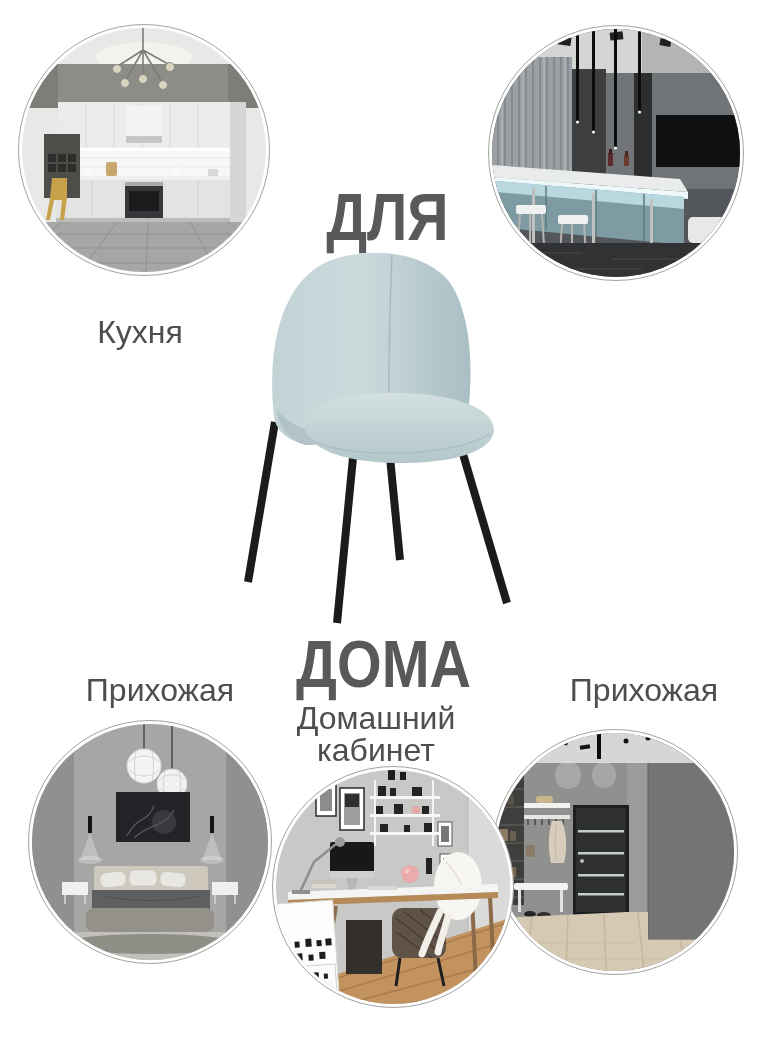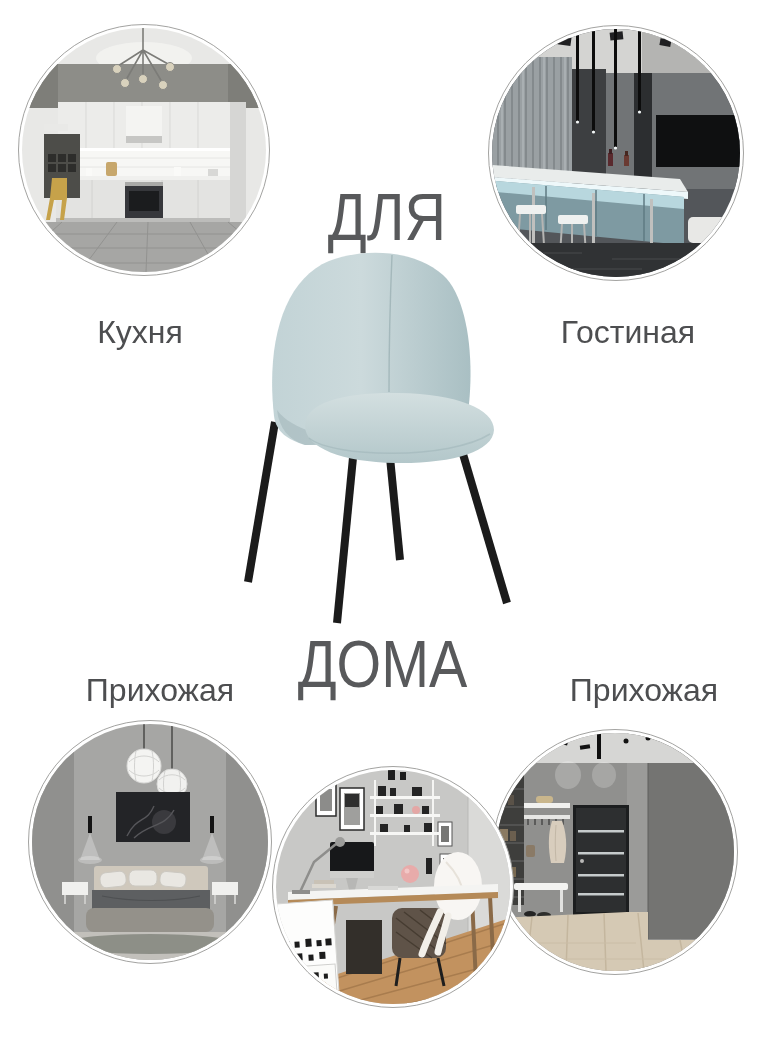--- a/index.html
+++ b/index.html
@@ -14,21 +14,21 @@
   .pc-hallway{left:492px;top:729px;}
   .pc-office{left:272px;top:766px;}
   .room-label{position:absolute;transform:translateX(-50%);font-size:32px;
       color:var(--label_text,#4d4e50);white-space:nowrap;line-height:32px;}
   .room-label.wrap{white-space:normal;width:180px;text-align:center;}
   .label-kitchen{left:140px;top:316px;}
   .label-living{left:628px;top:316px;}
   .label-bedroom{left:160px;top:674px;}
   .label-hallway{left:644px;top:674px;}
   .label-office{left:376px;top:702px;}
-  .headline{position:absolute;width:300px;text-align:center;font-size:66px;font-weight:normal;
+  .headline{position:absolute;width:300px;text-align:center;font-size:66px;font-weight:bold;
       color:var(--headline_text,#58595b);line-height:1;letter-spacing:0px;}
   .headline .hx{display:inline-block;transform:scaleX(0.87);}
   .h-top{left:237px;top:184px;}
   .h-bottom{left:233px;top:631px;}
   .chair{position:absolute;left:243px;top:252px;width:274px;height:382px;}
 </style>
 </head>
 <body>
 
 <div class="stage">
@@ -147,21 +147,20 @@
       </g>
       <rect x="196" y="188" width="52" height="26" rx="5" fill="#e8e8e6"></rect>
       <rect y="214" width="248" height="34" fill="#303234"></rect>
       <path d="M10 224 H90 M120 230 H200 M40 240 H150" stroke="#3c3e40" stroke-width="2"></path>
     </svg>
   </figure>
 
   <div class="headline h-top"><span class="hx">ДЛЯ</span></div>
 
   <div class="room-label label-kitchen">Кухня</div>
-  <div class="room-label label-living">Гостиная</div>
 
   <div class="chair">
     <svg width="274" height="382" viewBox="0 0 274 382">
       <defs>
         <linearGradient id="fb" x1="0" y1="0" x2="1" y2="0">
           <stop offset="0" stop-color="#c2d3d6"></stop>
             <stop offset="0.45" stop-color="#ccdadc"></stop>
             <stop offset="1" stop-color="#a9bfc3"></stop>
         </linearGradient>
         <linearGradient id="st" x1="0" y1="0" x2="0" y2="1">
@@ -184,20 +183,21 @@
         <path d="M62 174 C 62 150 102 140 156 141 C 214 142 251 157 251 178 C 250 200 208 212 152 211 C 100 210 62 196 62 174 Z" fill="url(#st)"></path>
         <path d="M66 186 C 90 206 206 208 247 182" stroke="#9fb4b8" stroke-width="1.5" fill="none" opacity="0.55"></path>
       </g>
     </svg>
   </div>
 
   <div class="headline h-bottom"><span class="hx">ДОМА</span></div>
 
   <div class="room-label label-bedroom">Прихожая</div>
   <div class="room-label label-hallway">Прихожая</div>
+  <div class="room-label wrap label-office">Домашний кабинет</div>
 
   <figure class="pc pc-bedroom">
     <svg width="236" height="236" viewBox="0 0 236 236">
       <rect width="236" height="236" fill="#a6a6a4"></rect>
       <rect width="42" height="236" fill="#90908e"></rect>
       <rect x="194" width="42" height="236" fill="#90908e"></rect>
       <g>
         <path d="M112 0 V26 M140 0 V46" stroke="#4a4a48" stroke-width="1.5"></path>
         <circle cx="112" cy="42" r="17" fill="#f4f4f2" stroke="#d9d9d7" stroke-width="1"></circle>
         <path d="M97 38 C 105 30 119 30 127 38 M97 46 C 105 54 119 54 127 46 M104 27 C 102 37 102 47 104 57 M120 27 C 122 37 122 47 120 57" stroke="#d2d2d0" stroke-width="1" fill="none"></path>

